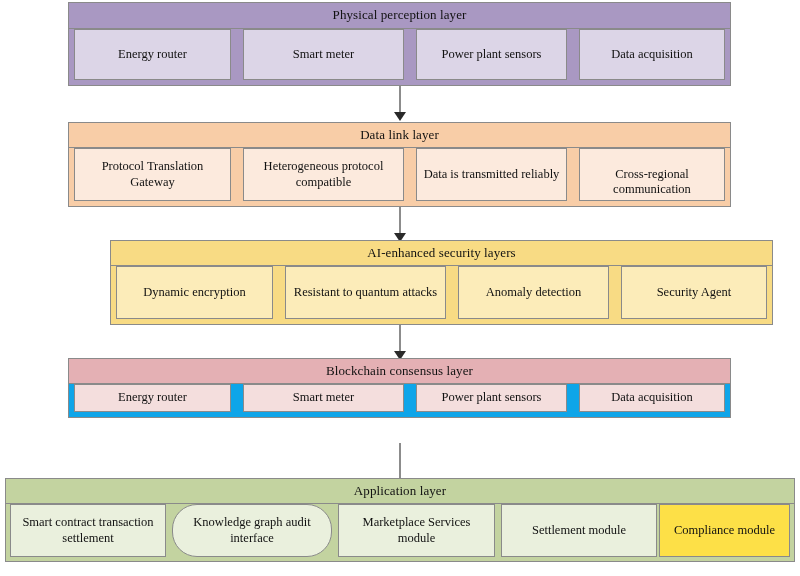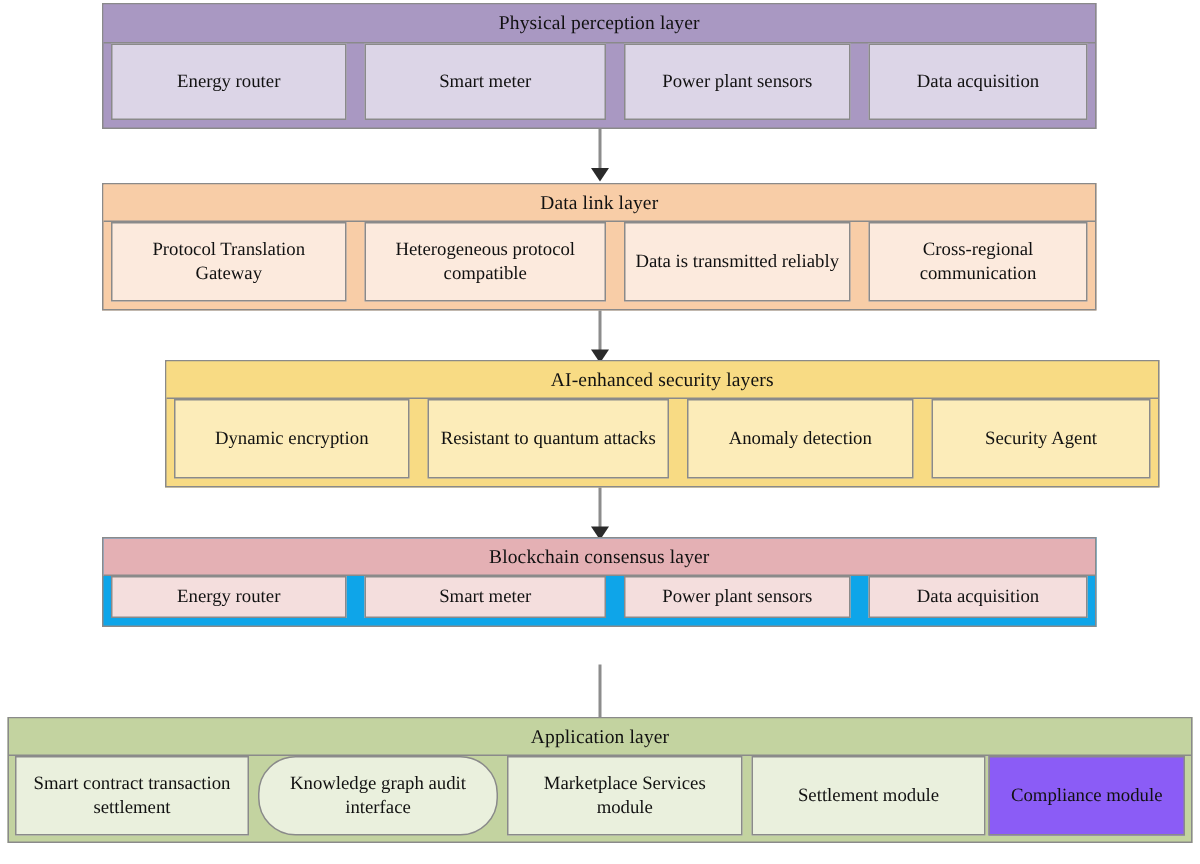--- a/index.html
+++ b/index.html
@@ -146,21 +146,21 @@
       </div>
       <div class="mod-gap" style="flex:0 0 12px;"></div>
       <div class="module" style="flex:0 0 161px; background:#fceadd;">
         <span class="module-label">Heterogeneous protocol compatible</span>
       </div>
       <div class="mod-gap" style="flex:0 0 12px;"></div>
       <div class="module" style="flex:0 0 151px; background:#fceadd;">
         <span class="module-label">Data is transmitted reliably</span>
       </div>
       <div class="mod-gap" style="flex:0 0 12px;"></div>
-      <div class="module" style="flex:1 1 auto; background:#fceadd;">
+      <div class="module" style="flex:1 1 auto; background:#fceadd;align-items:flex-end;">
         <span class="module-label">Cross-regional communication</span>
       </div>
     </div>
   </div>
 
   <div class="arrow" style="left:393px; top:207px; height:36px;">
     <div class="arrow-line" style="height:27px;"></div>
     <div class="arrow-head" style="top:26px;"></div>
   </div>
 
@@ -234,19 +234,19 @@
       </div>
       <div class="mod-gap" style="flex:0 0 6px;"></div>
       <div class="module" style="flex:0 0 157px; background:#eaf0dd;">
         <span class="module-label">Marketplace Services module</span>
       </div>
       <div class="mod-gap" style="flex:0 0 6px;"></div>
       <div class="module" style="flex:0 0 156px; background:#eaf0dd;text-align:center;">
         <span class="module-label">Settlement module</span>
       </div>
       <div class="mod-gap" style="flex:0 0 2px;"></div>
-      <div class="module" style="flex:1 1 auto; background:#8b5cf6;">
+      <div class="module" style="flex:1 1 auto; background:#fde047;">
         <span class="module-label">Compliance module</span>
       </div>
     </div>
   </div>
 
 </div>
 
 </body></html>

